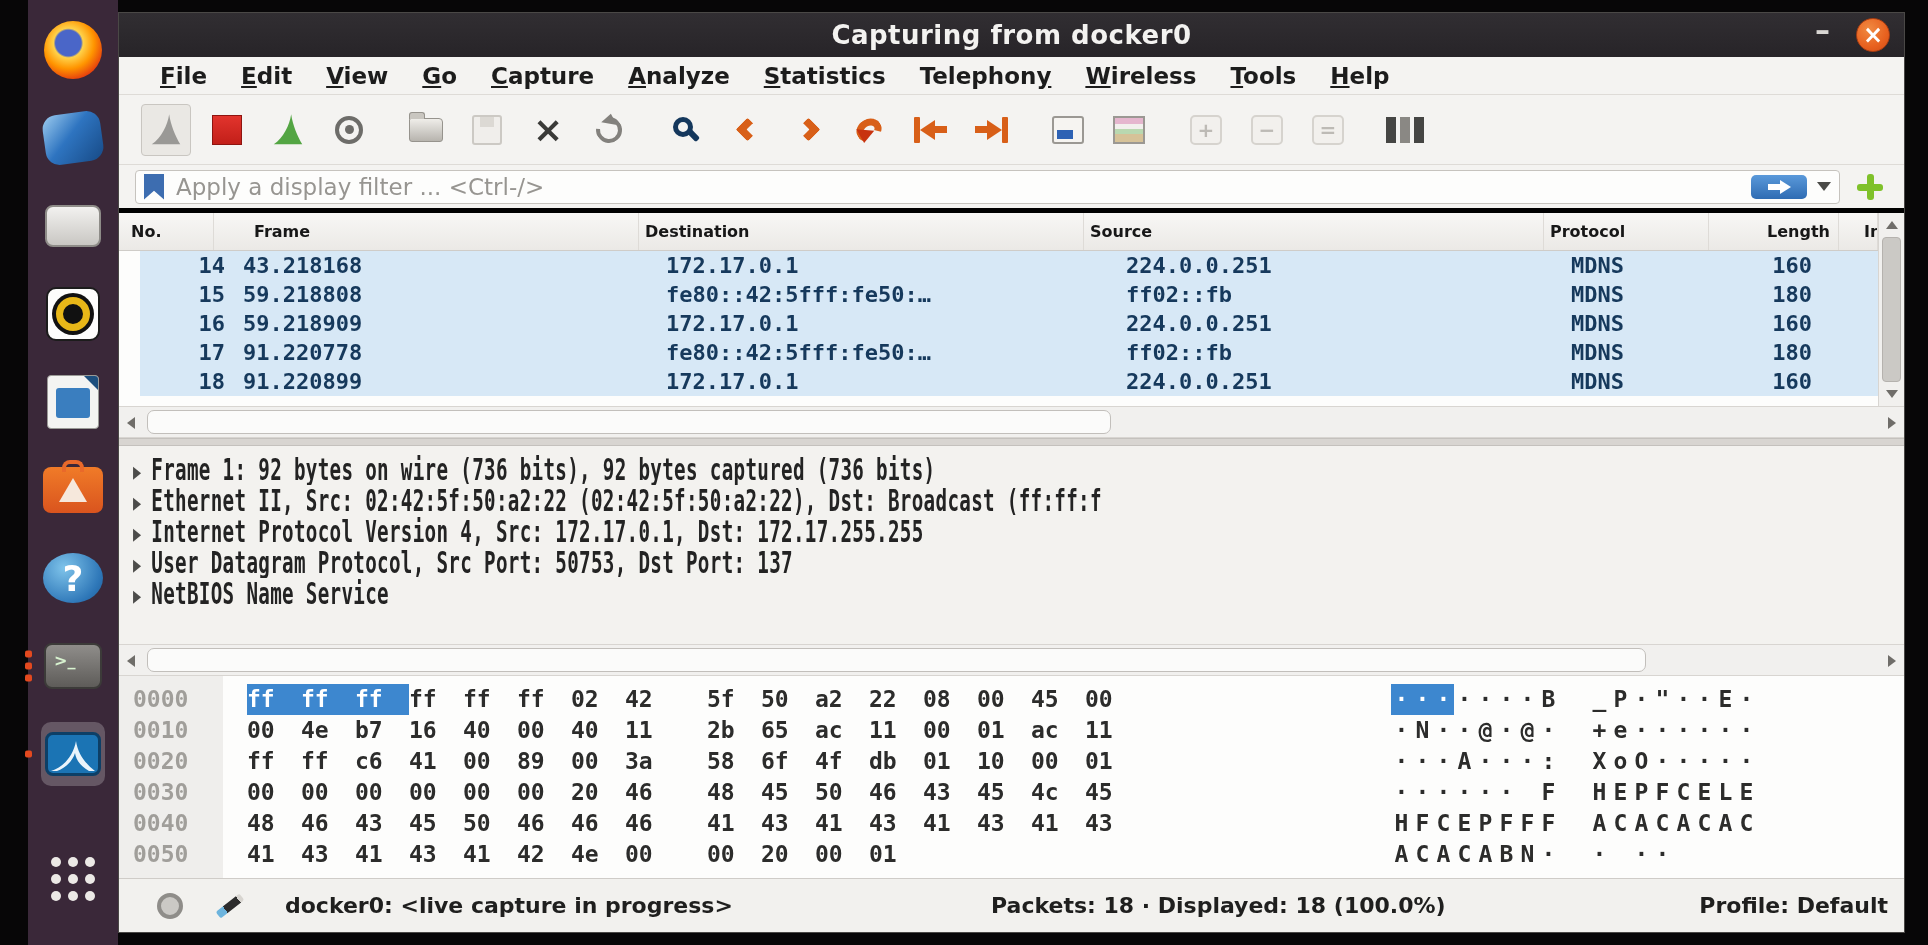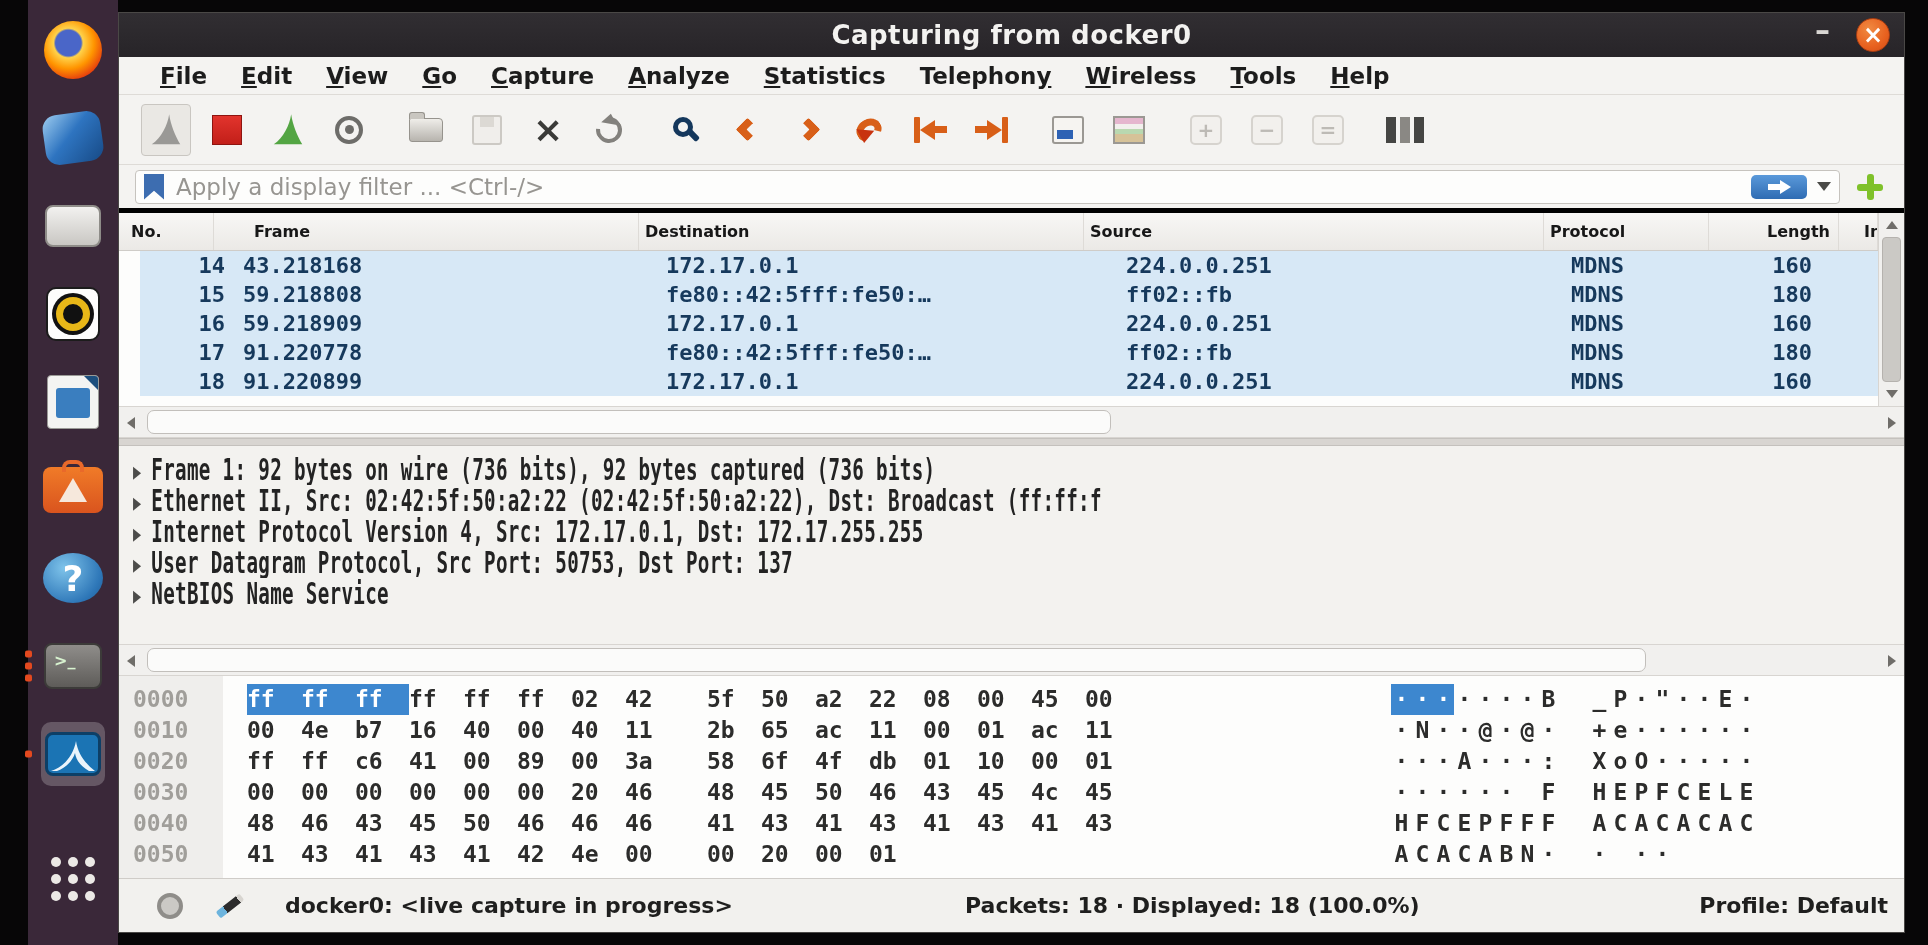--- a/index.html
+++ b/index.html
@@ -204,21 +204,21 @@
   .achar.hsel { background:#3d87cf; color:#fff; }
 
   
   .statusbar { flex:0 0 auto; height:54px; background:#f2f1ee; border-top:1px solid #cfccc8;
     display:flex; align-items:center; position:relative;
     font-size:22px; font-weight:bold; color:#1f1f1e; }
   .expert { width:26px; height:26px; border-radius:50%; border:4px solid #8f8d89; background:#cbc9c5; margin-left:38px; }
   .pencil { width:30px; height:8px; background:linear-gradient(90deg,#6db4dd 0 30%, #2c2c2c 30% 85%, #d8d5d0 85%);
     transform:rotate(-38deg); border-radius:2px; margin-left:32px; }
   .cap-text { margin-left:40px; white-space:nowrap; }
-  .pk-text { position:absolute; left:846px; white-space:nowrap;text-align:right; }
+  .pk-text { position:absolute; left:872px; white-space:nowrap;text-align:right; }
   .profile-text { margin-left:auto; margin-right:16px; white-space:nowrap; }
 </style>
 </head>
 <body>
 
 <div class="screen">
 
   <div class="dock">
     <div class="dock-item">
         <span class="di-firefox"></span>

